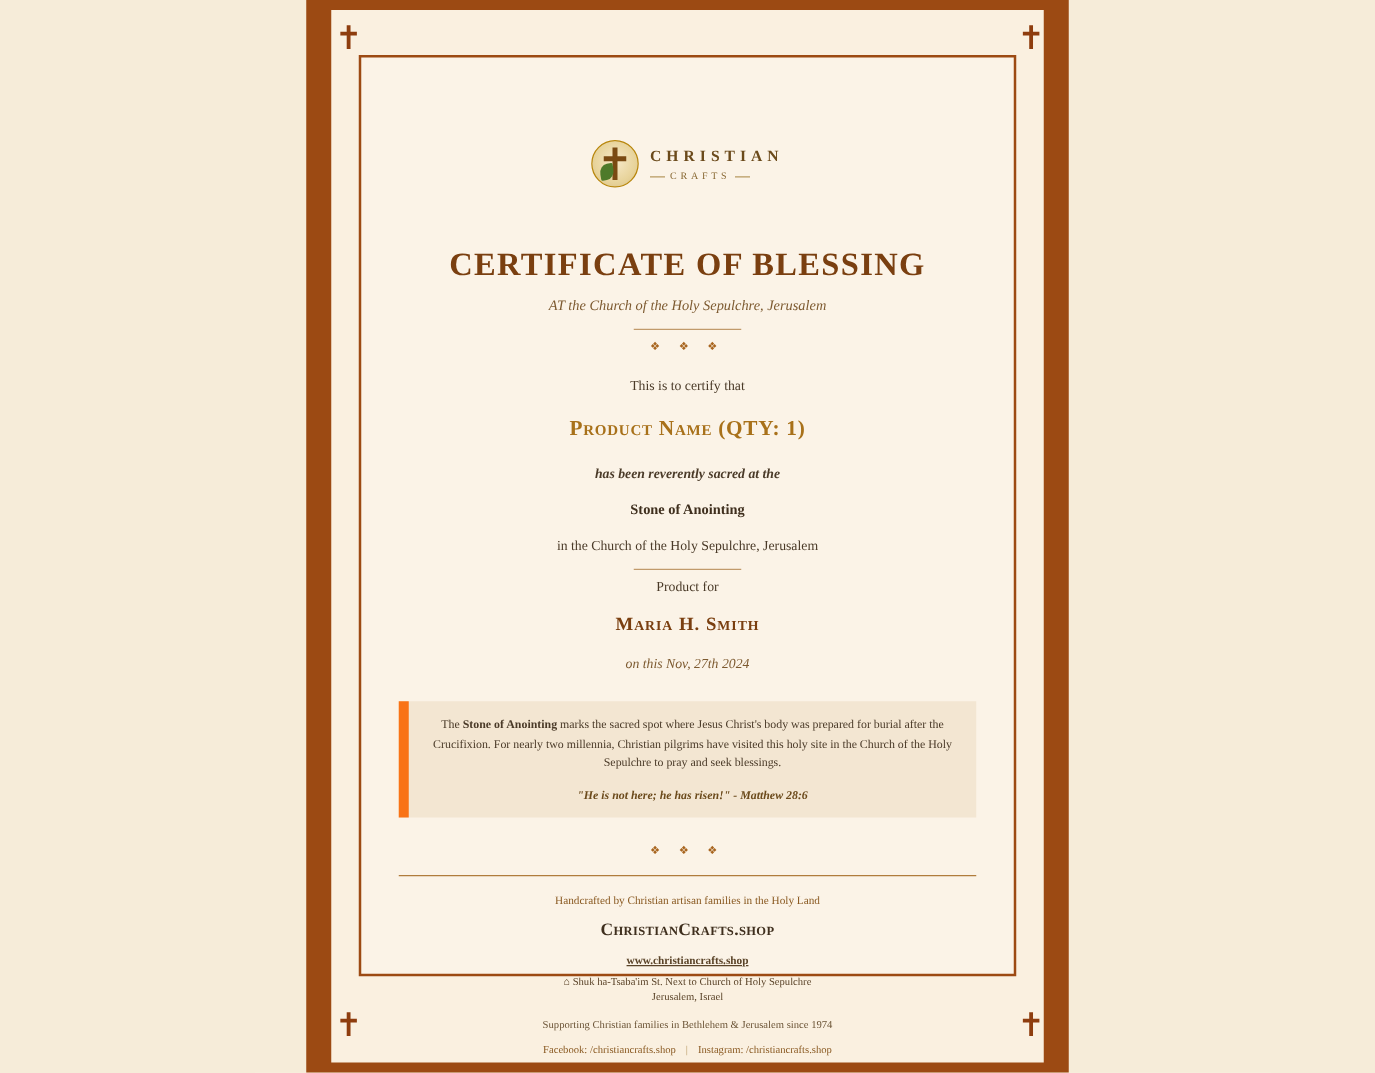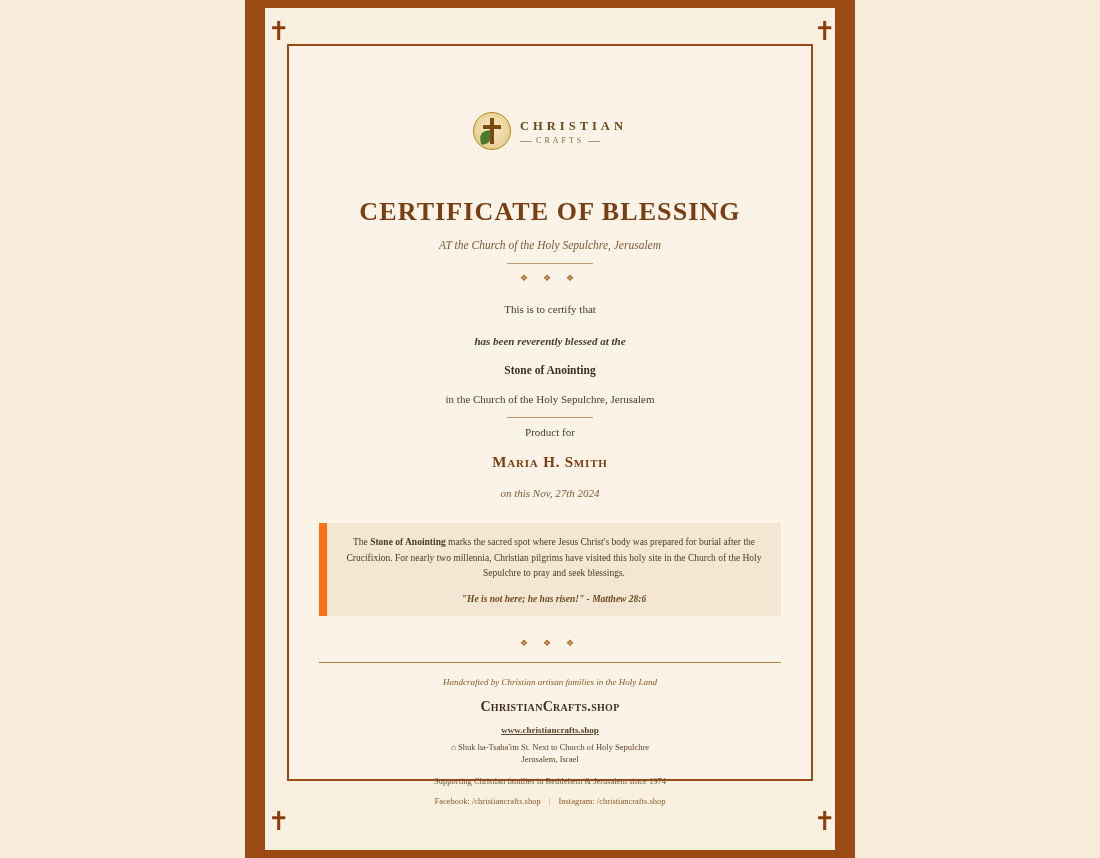--- a/index.html
+++ b/index.html
@@ -259,21 +259,20 @@
     height: 1px;
     background: #b07c3c;
     margin: 14px auto 0;
   }
 
   
   .footer-hand {
     margin-top: 14px;
     font-size: 9px;
     color: #8a5a22;
-    font-style: italic;
   }
   .footer-brand {
     margin-top: 12px;
     font-size: 14px;
     font-weight: 700;
     color: #3f2f1e;
     font-variant: small-caps;
     letter-spacing: 0.3px;
   }
   .footer-url {
@@ -327,21 +326,22 @@
         <span class="logo-sub">CRAFTS</span>
       </span>
     </div>
 
     <div class="cert-title">CERTIFICATE OF BLESSING</div>
     <div class="cert-subtitle">AT the Church of the Holy Sepulchre, Jerusalem</div>
     <div class="rule-short"></div>
     <div class="diamonds">❖ ❖ ❖</div>
 
     <div class="certify-line">This is to certify that</div>
-    <div class="blessed-at">has been reverently blessed at the</div>
+    <div class="product-name">Product Name (QTY: 1)</div>
+    <div class="blessed-at">has been reverently sacred at the</div>
     <div class="site-name">Stone of Anointing</div>
     <div class="church-line">in the Church of the Holy Sepulchre, Jerusalem</div>
     <div class="rule-mid"></div>
     <div class="blessed-for">Product for</div>
     <div class="recipient">Maria H. Smith</div>
     <div class="date-line">on this Nov, 27th 2024</div>
 
     <div class="note-box">
       <div class="note-text"><span>The </span><b>Stone of Anointing</b><span> marks the sacred spot where Jesus Christ's body was prepared for burial after the Crucifixion. For nearly two millennia, Christian pilgrims have visited this holy site in the Church of the Holy Sepulchre to pray and seek blessings.</span></div>
       <div class="note-quote">"He is not here; he has risen!" - Matthew 28:6</div>

